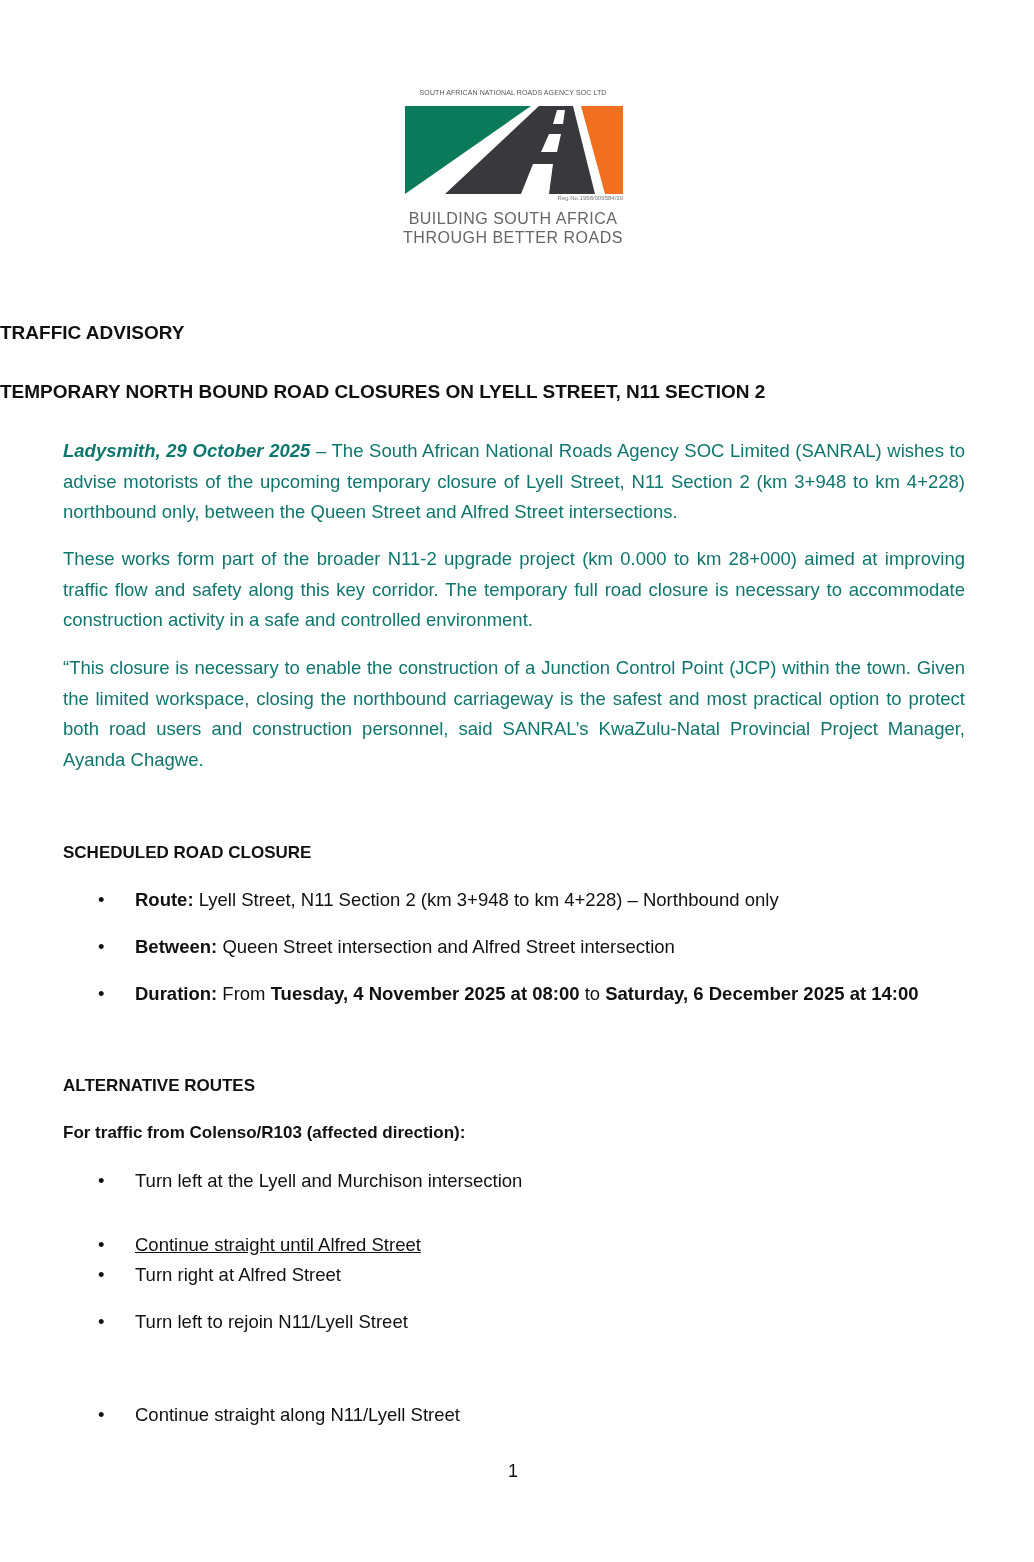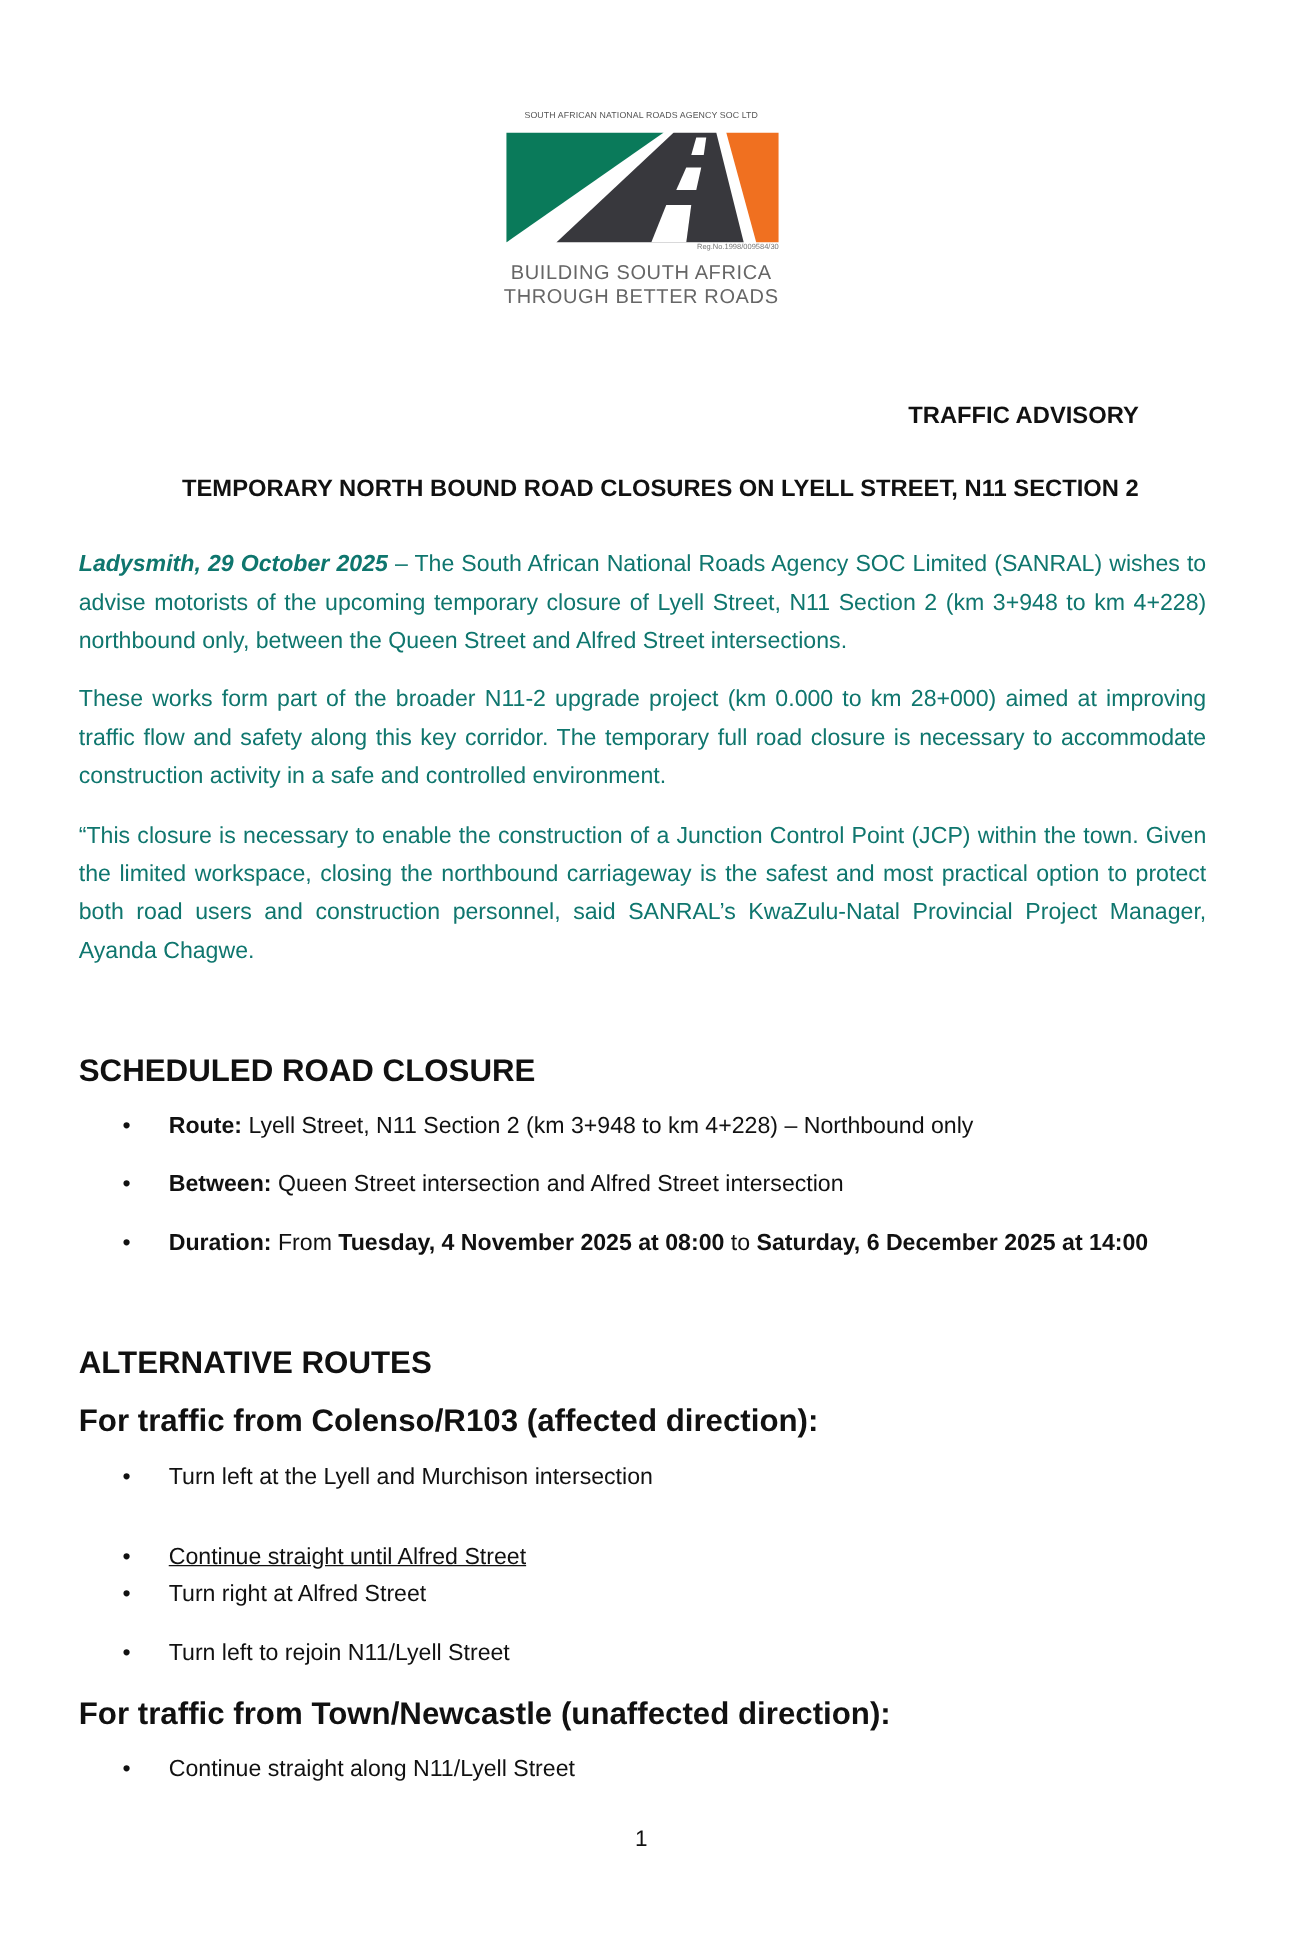--- a/index.html
+++ b/index.html
@@ -11,24 +11,24 @@
   .logo { position: absolute; left: 403px; top: 40px; width: 220px; height: 210px; }
   .logo-word { position: absolute; left: 0; top: 0; width: 220px; font-size: 50px; font-weight: bold;
                color: #3a3a3f; letter-spacing: 1px; line-height: 50px; text-align: center; }
   .logo-sub { position: absolute; left: 0; top: 49px; width: 220px; font-size: 7px; color: #555;
               text-align: center; letter-spacing: 0.1px; }
   .logo-graphic { position: absolute; left: 2px; top: 66px; }
   .logo-reg { position: absolute; right: 0; top: 155px; font-size: 6px; color: #777; }
   .logo-tag { position: absolute; left: 0; top: 169px; width: 220px; font-size: 16px; color: #666;
               line-height: 19px; text-align: center; letter-spacing: 0.5px; }
 
-  .center-h { position: absolute; left: 0; width: 892px; text-align: right; font-weight: bold; font-size: 19px; padding-left: 19px; }
+  .center-h { position: absolute; left: 0; width: 892px; text-align: left; font-weight: bold; font-size: 19px; }
   .para { position: absolute; left: 63px; width: 902px; font-size: 18.5px; line-height: 30.5px; text-align: justify; color: #0f766e; }
   .para .date { font-weight: bold; font-style: italic; }
-  .h-sec { position: absolute; left: 63px; font-weight: bold; font-size: 25px; }
+  .h-sec { position: absolute; left: 63px; font-weight: bold; font-size: 17px; }
   .bullet { position: absolute; left: 98px; font-size: 18.5px; white-space: nowrap; }
   .bullet .dot { display: inline-block; width: 37px; }
   .bullet b { font-weight: bold; }
   .page-num { position: absolute; left: 0; width: 1026px; text-align: center; top: 1461px; font-size: 18px; }
 </style>
 </head>
 <body>
 
 <div class="page">
 
@@ -79,19 +79,18 @@
   <div class="bullet" style="top:1234px;text-decoration:underline;">
     <span class="dot">•</span><span>Continue straight until Alfred Street</span>
   </div>
   <div class="bullet" style="top:1264px;">
     <span class="dot">•</span><span>Turn right at Alfred Street</span>
   </div>
   <div class="bullet" style="top:1311px;">
     <span class="dot">•</span><span>Turn left to rejoin N11/Lyell Street</span>
   </div>
 
-  <div class="h-sec" style="top:1357px;">For traffic from Town/Newcastle (unaffected direction):</div>
   <div class="bullet" style="top:1404px;">
     <span class="dot">•</span><span>Continue straight along N11/Lyell Street</span>
   </div>
 
   <div class="page-num">1</div>
 </div>
 
 </body></html>

